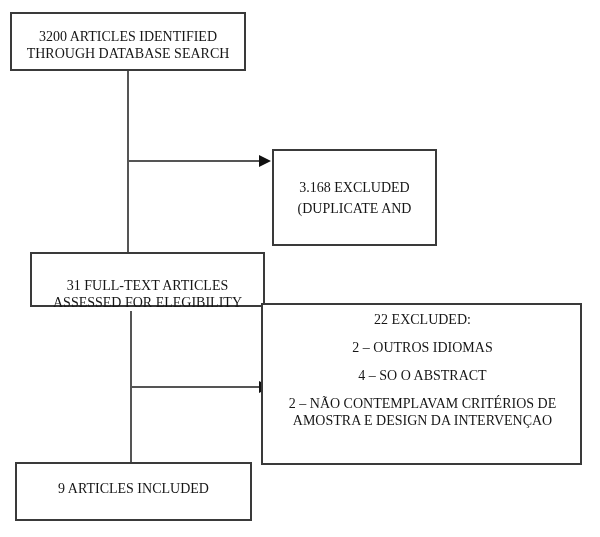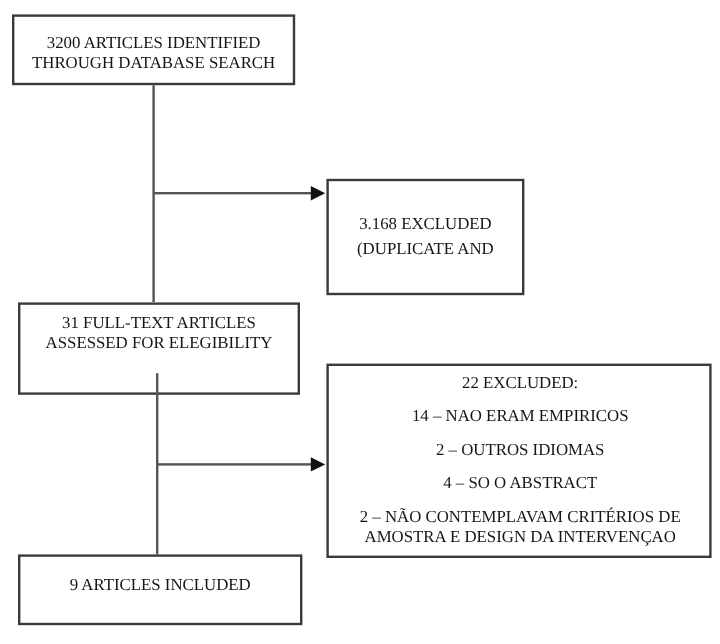--- a/index.html
+++ b/index.html
@@ -29,22 +29,22 @@
     display: flex;
     flex-direction: column;
     align-items: center;
     text-align: center;
     font-size: 14px;
     line-height: 17px;
     color: var(--text-color);
   }
   .box-identified   { left: 10px;  top: 12px;  width: 236px; height: 59px;  padding-top: 14px; }
   .box-excl-dup     { left: 272px; top: 113px; width: 165px; height: 97px;  justify-content: center; line-height: 21px; margin-top: 36px; }
-  .box-fulltext     { left: 15px;  top: 252px; width: 235px; height: 77px;  padding-top: 7px; }
-  .box-excl-ft      { left: 272px; top: 303px; width: 321px; height: 162px; padding: 6px 4px 0 6px; }
+  .box-fulltext     { left: 30px;  top: 252px; width: 235px; height: 55px;  padding-top: 23px; }
+  .box-excl-ft      { left: 261px; top: 303px; width: 321px; height: 162px; padding: 6px 4px 0 6px; }
   .box-included     { left: 15px;  top: 462px; width: 237px; height: 59px;  padding-top: 16px; }
   .box-excl-ft .excl-item { margin-top: 11px; }
   .vline {
     position: absolute;
     width: 2px;
     background: var(--line-color);
   }
   .vline-1 { left: 127px; top: 71px;  height: 181px; }
   .vline-2 { left: 130px; top: 311px; height: 151px; }
   .hline {
@@ -90,21 +90,20 @@
     <div>ASSESSED FOR ELEGIBILITY</div>
   </div>
 
   <div class="vline vline-2"></div>
 
   <div class="hline hline-2"></div>
   <div class="arrowhead arrowhead-2"></div>
 
   <div class="fc-box box-excl-ft">
     <div>22 EXCLUDED:</div>
-    <div class="excl-item">14 – NAO ERAM EMPIRICOS</div>
     <div class="excl-item">2 – OUTROS IDIOMAS</div>
     <div class="excl-item">4 – SO O ABSTRACT</div>
     <div class="excl-item">2 – NÃO CONTEMPLAVAM CRITÉRIOS DE AMOSTRA E DESIGN DA INTERVENÇAO</div>
   </div>
 
   <div class="fc-box box-included">
     <div>9 ARTICLES INCLUDED</div>
   </div>
 
 </div>

